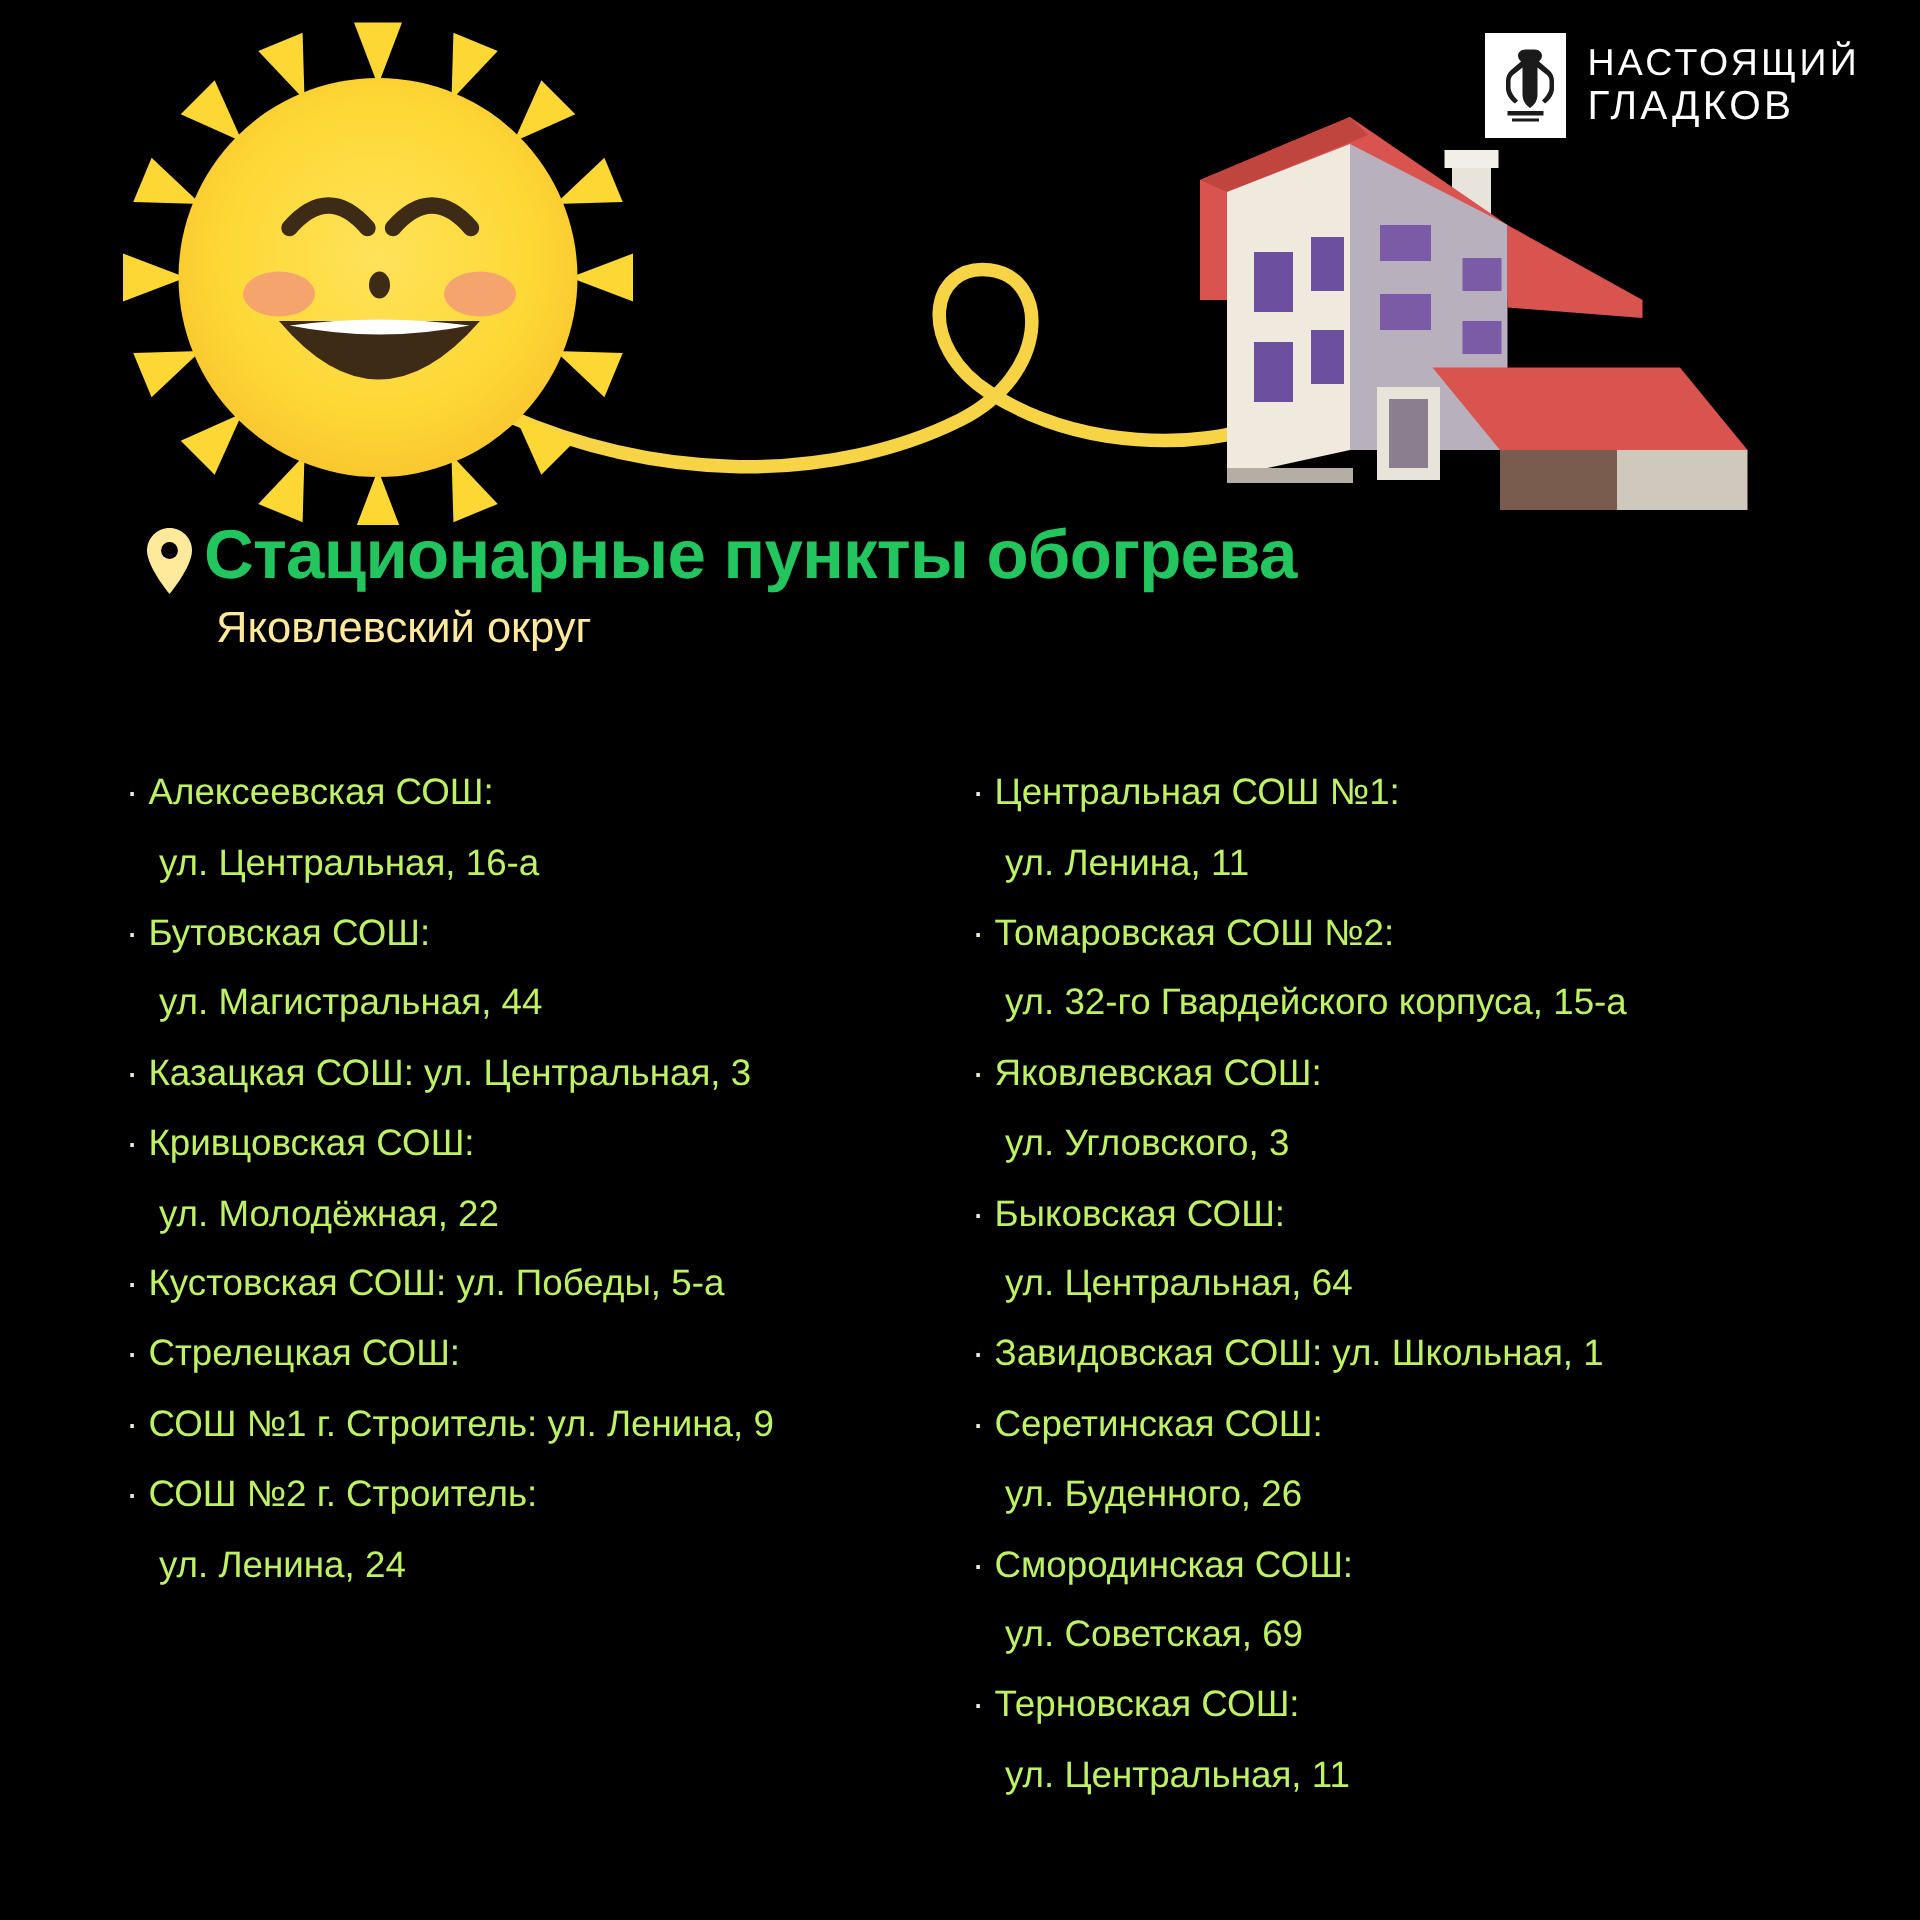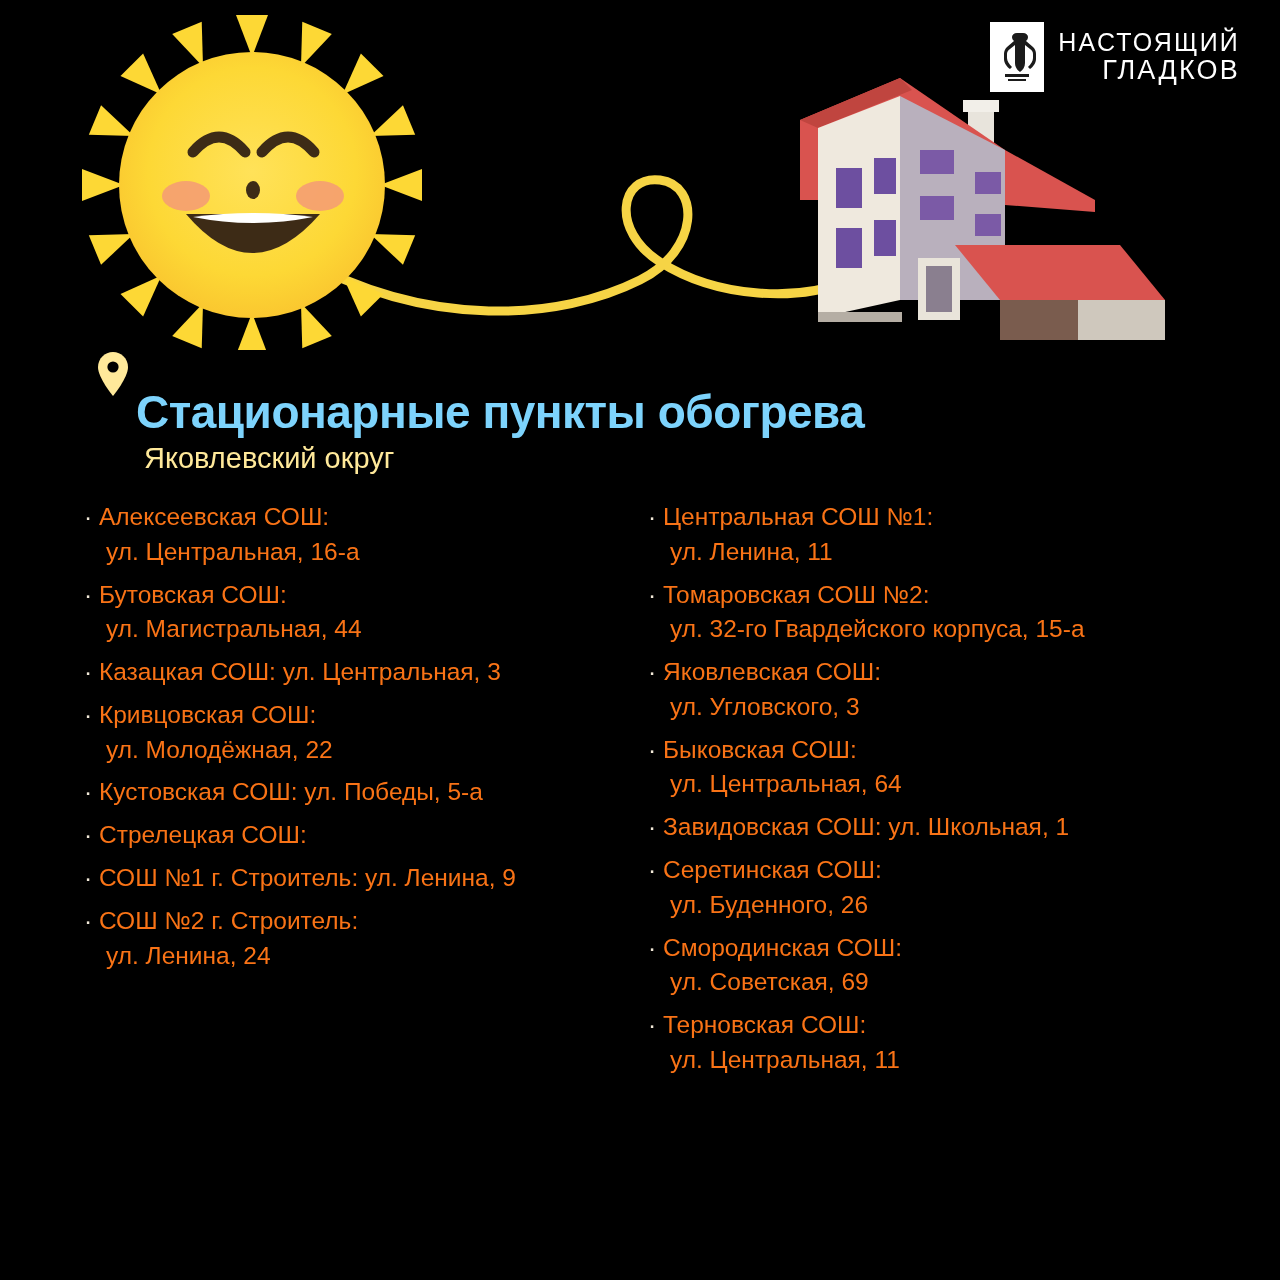--- a/index.html
+++ b/index.html
@@ -28,21 +28,21 @@
   .brand-emblem {
     width: 54px;
     height: 70px;
     background: #ffffff;
     display: flex;
     align-items: center;
     justify-content: center;
   }
   .brand-text {
     line-height: 1.06;
-    text-align: right;
+    text-align: left;
   }
   .brand-text .l1 {
     display: block;
     font-size: 25px;
     letter-spacing: 2.2px;
     color: #ffffff;
     font-weight: 400;
   }
   .brand-text .l2 {
     display: block;
@@ -75,25 +75,24 @@
   }
   .pin-icon {
     width: 34px;
     height: 48px;
     flex: none;
     margin-top: 6px;
   }
   .main-title {
     font-size: 46px;
     font-weight: bold;
-    color: #7dd3fc;
+    color: #22c55e;
     letter-spacing: -0.5px;
     white-space: nowrap;
     line-height: 1.08;
-    margin-top: 43px;
   }
   .sub-title {
     margin-left: 48px;
     margin-top: 4px;
     font-size: 29px;
     font-weight: normal;
     color: #ffe99a;
   }
 
   
@@ -114,22 +113,23 @@
   .col-right {
     width: 720px;
     padding-left: 88px;
   }
   .entry {
     margin-bottom: 8px;
   }
   .entry .line {
     font-size: 24.5px;
     line-height: 1.42;
-    color: #f97316;
+    color: #bef264;
     white-space: nowrap;
+    margin-top: 12px;
   }
   .entry .line.name::before {
     content: "\00B7\00a0";
     color: #f3ead9;
   }
   .entry .line.addr {
     padding-left: 22px;
   }
 </style>
 </head>

